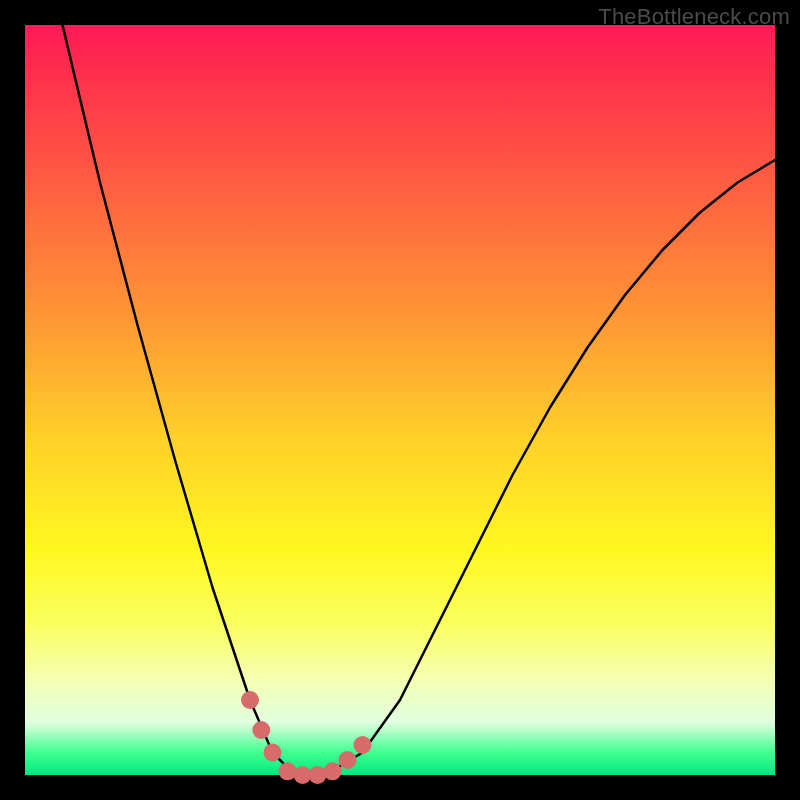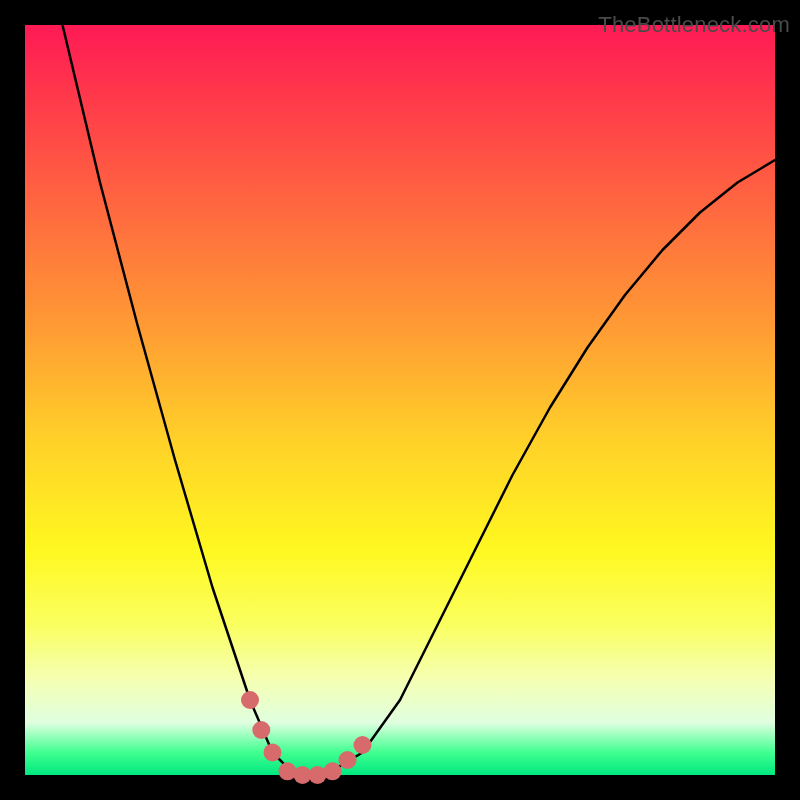--- a/index.html
+++ b/index.html
@@ -26,21 +26,21 @@
       #fff820 70%,
       #faff60 80%,
       #f5ffb0 87%,
       #e0ffe0 93%,
       #40ff90 97%,
       #00e880 100%
     );
   }
   .watermark {
     position: absolute;
-    top: 12px;
+    top: 4px;
     right: 10px;
     color: #4a4a4a;
     font-size: 22px;
     font-weight: 500;
     letter-spacing: 0.2px;
     pointer-events: none;
   }
   svg.plot {
     position: absolute;
     left: 0;

